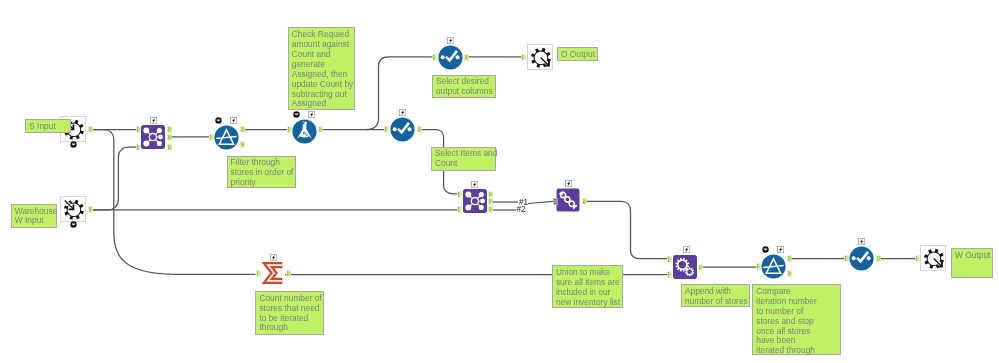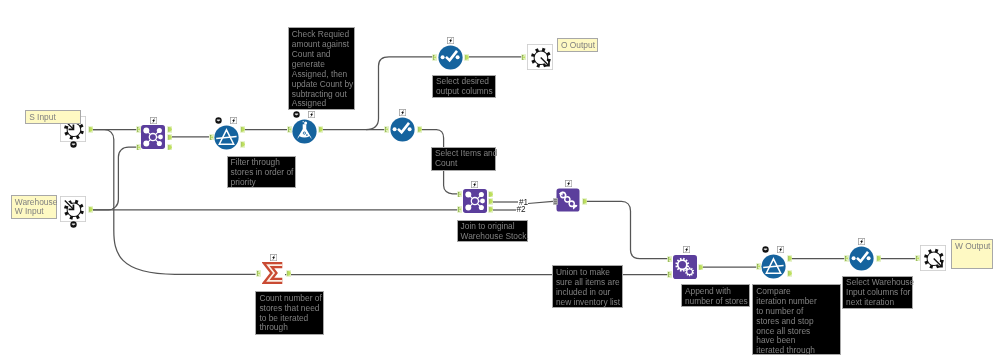--- a/index.html
+++ b/index.html
@@ -1,24 +1,24 @@
 <!DOCTYPE html>
 <html><head>
 <meta charset="utf-8">
 <style>
   html,body{margin:0;padding:0;}
   body{width:999px;height:363px;position:relative;overflow:hidden;background:#ffffff;
        font-family:"Liberation Sans",sans-serif;}
   #canvas{position:absolute;left:0;top:0;width:999px;height:363px;}
   .layer{position:absolute;left:0;top:0;width:999px;height:363px;overflow:visible;}
-  .cmt{position:absolute;border:1px solid #a8a8a8;background:#000000;color:#808080;
+  .cmt{position:absolute;border:1px solid #a8a8a8;background:#bef264;color:#808080;
        font-size:8.4px;line-height:9.95px;padding:1.5px 2px 1px 3px;box-sizing:border-box;
        white-space:pre;}
-  .iolabel{position:absolute;border:1px solid #a8a8a8;background:#fef9c3;color:#808080;
-       font-size:8.4px;line-height:9.95px;padding:1.5px 2px 1px 3px;box-sizing:border-box;white-space:pre;}
+  .iolabel{position:absolute;border:1px solid #a8a8a8;background:#bef264;color:#808080;
+       font-size:8.4px;line-height:9.95px;padding:1.5px 2px 1px 3px;box-sizing:border-box;white-space:pre;margin-top:9px;}
   .lbltag{position:absolute;color:#1a1a1a;font-size:8.2px;line-height:9px;}
   .tool{position:absolute;}
 </style>
 </head>
 <body>
 
 <div id="canvas">
 
 <svg class="layer" viewBox="0 0 999 363" fill="none">
   <g stroke="#555555" stroke-width="1.25" fill="none">
@@ -435,62 +435,57 @@
       <path d="M13.2 13.0 L20.6 20.4" stroke="#111" stroke-width="1.3" fill="none"></path>
       <path d="M16.4 20.9 h4.7 v-4.7" stroke="#111" stroke-width="1.7" fill="none"></path>
     </svg>
   </div>
   <svg class="tool" style="left:914.5px;top:254.5px;" width="5.2" height="6.6" viewBox="0 0 5.2 6.6">
     <rect x="0.2" y="0.2" width="5.0" height="6.6" fill="#e2f0c2"></rect>
     <path d="M1.0 0.9 h1.5 v0.8 h-0.8 v3.2 h0.8 v0.8 h-1.5 Z" fill="#86ac3e"></path>
     <rect x="2.1" y="2.6" width="1.9" height="1.5" fill="#bfe05f"></rect>
   </svg>
 
-  <div class="iolabel" style="left:25.2px;top:110.4px;width:56px;height:13.8px;">S Input</div>
+  <div class="iolabel" style="left:25.2px;top:110.4px;width:46px;height:13.8px;">S Input</div>
   <div class="iolabel" style="left:10.8px;top:195px;width:45.9px;height:23.5px;">Warehouse
 W Input</div>
   <div class="iolabel" style="left:557px;top:38px;width:41px;height:14px;">O Output</div>
   <div class="iolabel" style="left:951px;top:239px;width:42px;height:30px;">W Output</div>
 
   <div class="cmt" style="left:206.6px;top:155.9px;width:69px;height:32.4px;margin-left:20px;">Filter through
 stores in order of
 priority</div>
   <div class="cmt" style="left:287.8px;top:27.3px;width:67px;height:83px;">Check Requied
 amount against
 Count and
 generate
 Assigned, then
 update Count by
 subtracting out
 Assigned</div>
   <div class="cmt" style="left:383px;top:146.8px;width:65.2px;height:24.6px;margin-left:48px;">Select Items and
 Count</div>
   <div class="cmt" style="left:431.9px;top:74.9px;width:64.1px;height:22.9px;">Select desired
 output columns</div>
-  <div class="cmt" style="left:456.6px;top:219.9px;width:71.1px;height:22.6px;">Join to original
-Warehouse Stock.</div>
   <div class="cmt" style="left:551.9px;top:220.2px;width:71.6px;height:42.7px;margin-top:45px;">Union to make
 sure all items are
 included in our
 new inventory list</div>
   <div class="cmt" style="left:255.4px;top:291.1px;width:68.3px;height:44.4px;">Count number of
 stores that need
 to be iterated
 through</div>
   <div class="cmt" style="left:664.9px;top:284.4px;width:68.9px;height:22.8px;margin-left:16px;">Append with
 number of stores</div>
   <div class="cmt" style="left:752.3px;top:284.2px;width:89px;height:70.8px;">Compare
 iteration number
 to number of
 stores and stop
 once all stores
 have been
 iterated through</div>
-  <div class="cmt" style="left:842.1px;top:275.5px;width:71.3px;height:33.3px;">Select Warehouse
-Input columns for
-next iteration</div>
 
   <div class="lbltag" style="left:519px;top:197.6px;">#1</div>
   <div class="lbltag" style="left:516.5px;top:204.7px;">#2</div>
 
 </div>
 
 </div>
 
 </body></html>

